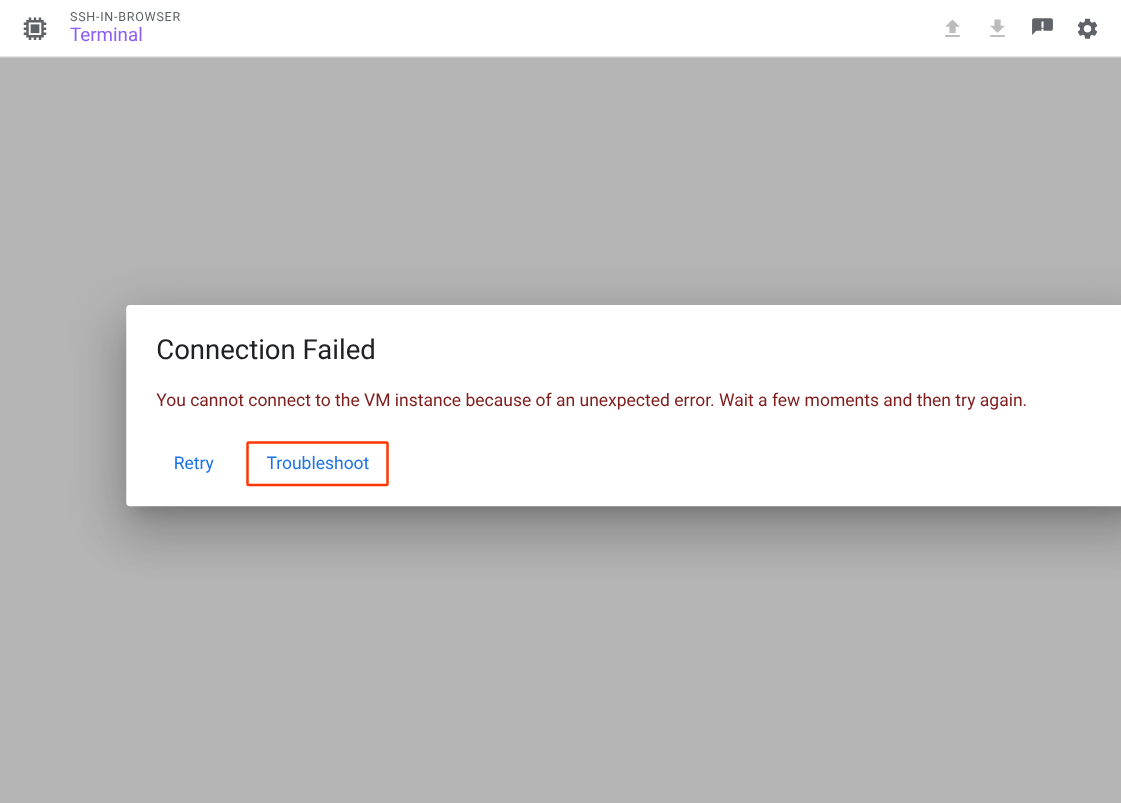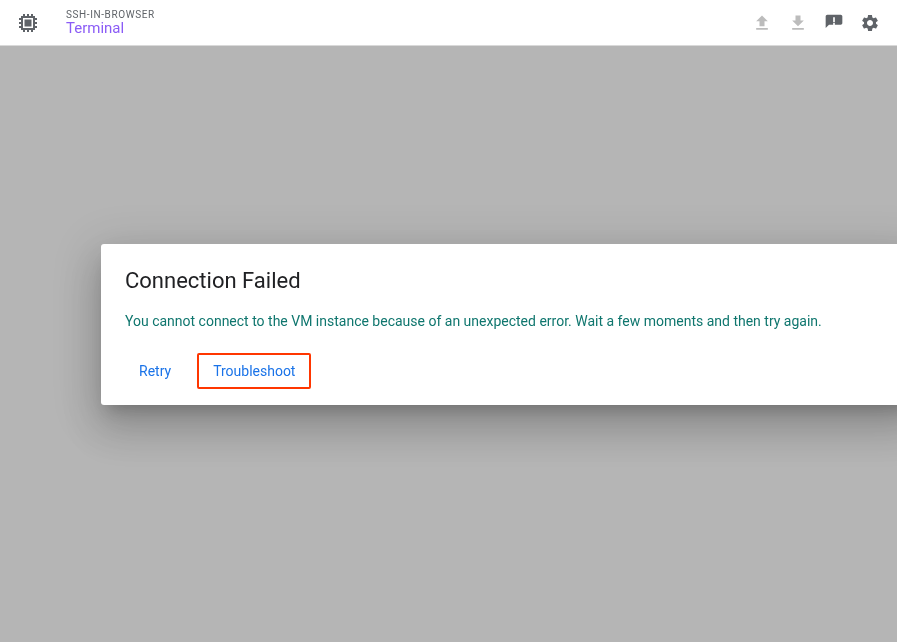--- a/index.html
+++ b/index.html
@@ -19,21 +19,21 @@
       background: #ffffff;
       height: 46px;
       display: flex;
       align-items: center;
       padding: 0 16px;
       border-bottom: 1px solid #d9d9d9;
     }
     .header-left {
       display: flex;
       align-items: center;
-      gap: 26px;
+      gap: 16px;
       justify-content: center;
     }
     .chip-icon {
       width: 24px;
       height: 24px;
       color: #5f6368;
       flex-shrink: 0;
     }
     .header-titles {
       display: flex;
@@ -87,21 +87,21 @@
       padding: 24px 24px 16px 24px;
     }
     .dialog-title {
       font-size: 22px;
       font-weight: 400;
       color: #202124;
       margin-bottom: 18px;
     }
     .dialog-message {
       font-size: 14px;
-      color: #0f766e;
+      color: #7f1d1d;
       line-height: 1.45;
       margin-bottom: 22px;
     }
     .dialog-actions {
       display: flex;
       gap: 12px;
       align-items: center;
     }
     .dialog-btn {
       background: transparent;

